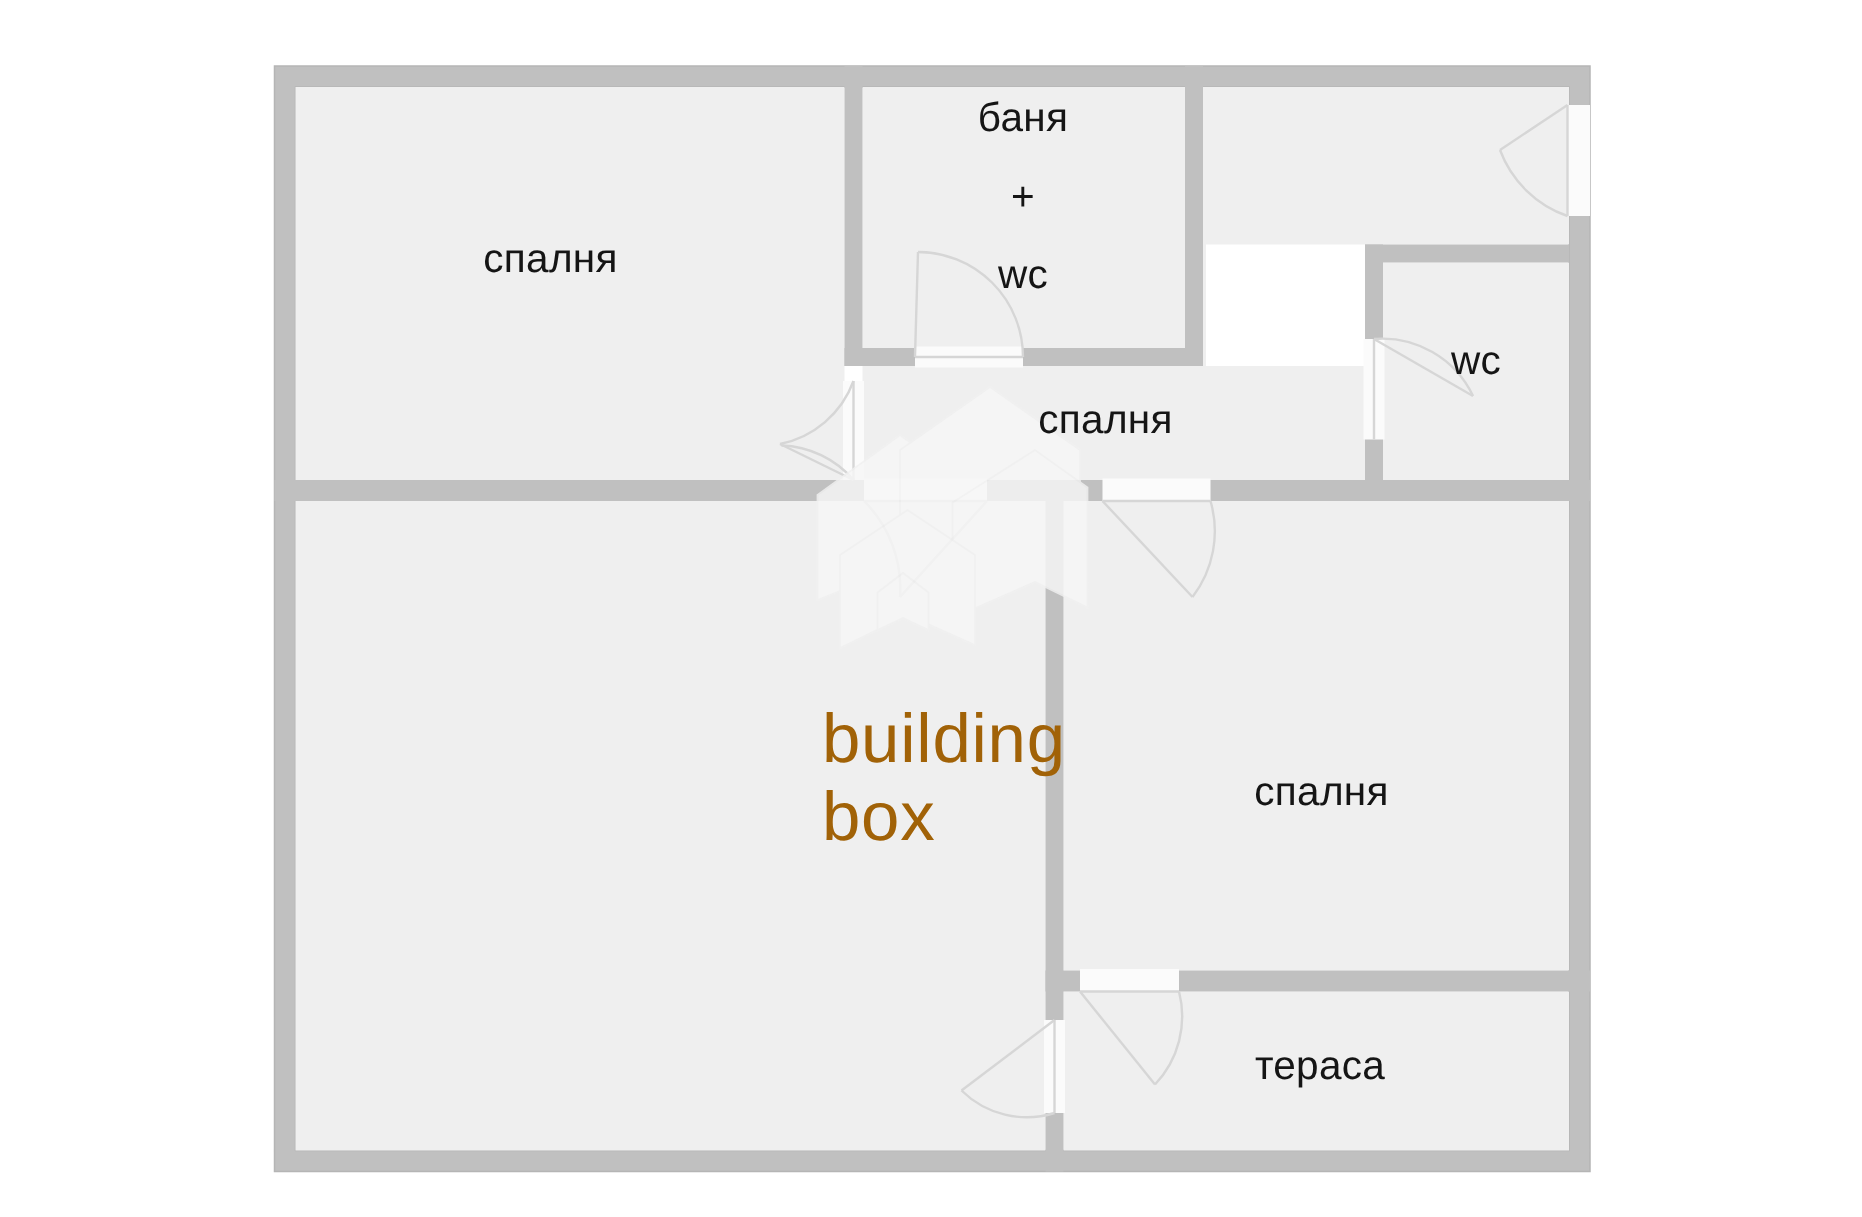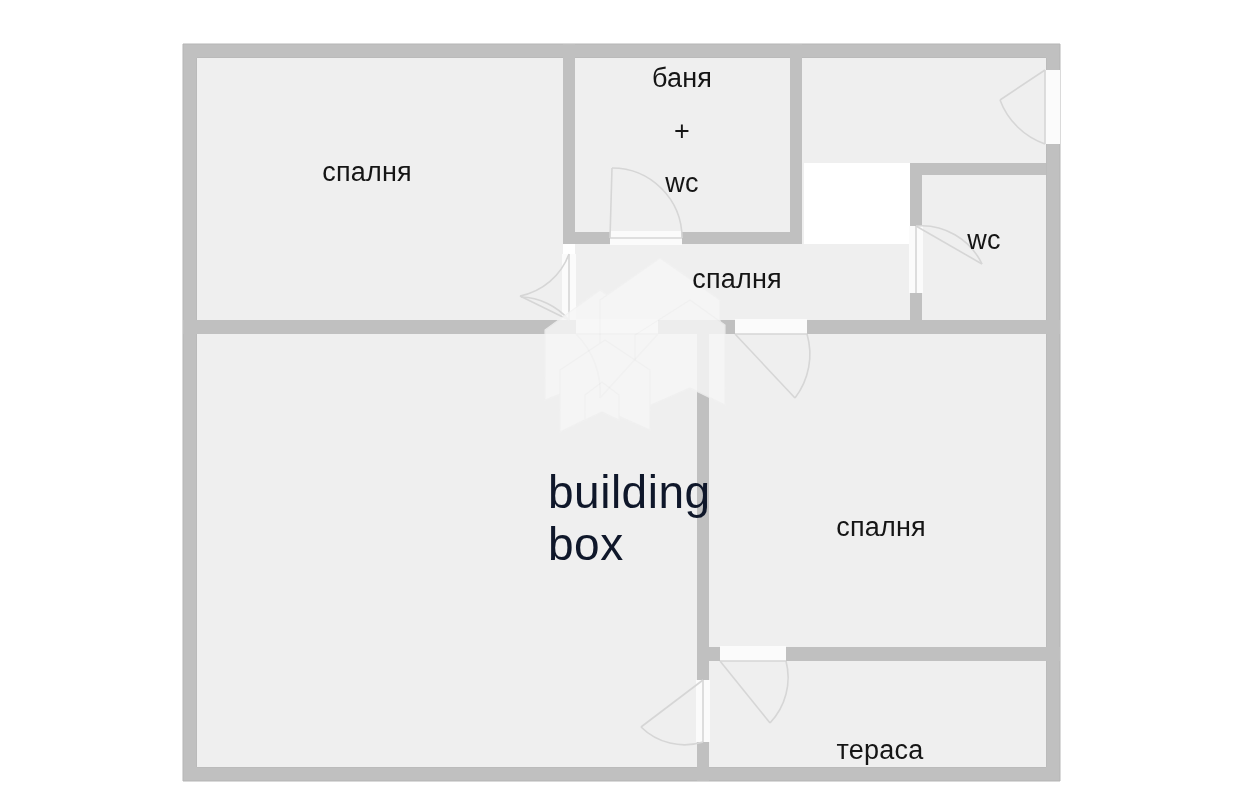--- a/index.html
+++ b/index.html
@@ -172,21 +172,21 @@
       <g fill="#f7f7f7" stroke="#f1f1f1" stroke-width="1.2">
         <path d="M545 330 L600 290 L655 330 L655 400 L600 378 L545 400 Z"></path>
         <path d="M600 300 L660 258 L720 300 L720 375 L660 352 L600 375 Z"></path>
         <path d="M635 335 L690 300 L725 325 L725 405 L690 388 L635 412 Z"></path>
         <path d="M560 370 L605 340 L650 370 L650 430 L605 410 L560 432 Z"></path>
         <path d="M585 395 L602 382 L619 395 L619 420 L602 412 L585 420 Z"></path>
       </g>
     </g>
   </svg>
 
-  <div style="position:absolute; left:548px; top:466px; width:250px; color:#0f172a;
+  <div style="position:absolute; left:548px; top:466px; width:250px; color:#a16207;
               font-size:46px; line-height:52px; font-family:'Liberation Sans',sans-serif;
               letter-spacing:0.5px; pointer-events:none;">
     <div>building</div>
     <div>box</div>
   </div>
 
   <div class="room-label" style="left:367px; top:173px;">
     <span class="lbl-line">спалня</span>
   </div>
 
@@ -202,17 +202,17 @@
 
   <div class="room-label" style="left:984px; top:241px;">
     <span class="lbl-line">wc</span>
   </div>
 
 
   <div class="room-label" style="left:881px; top:528px;">
     <span class="lbl-line">спалня</span>
   </div>
 
-  <div class="room-label" style="left:880px; top:711px;margin-top:40px;">
+  <div class="room-label" style="left:880px; top:711px;">
     <span class="lbl-line">тераса</span>
   </div>
 
 </div>
 
 </body></html>

